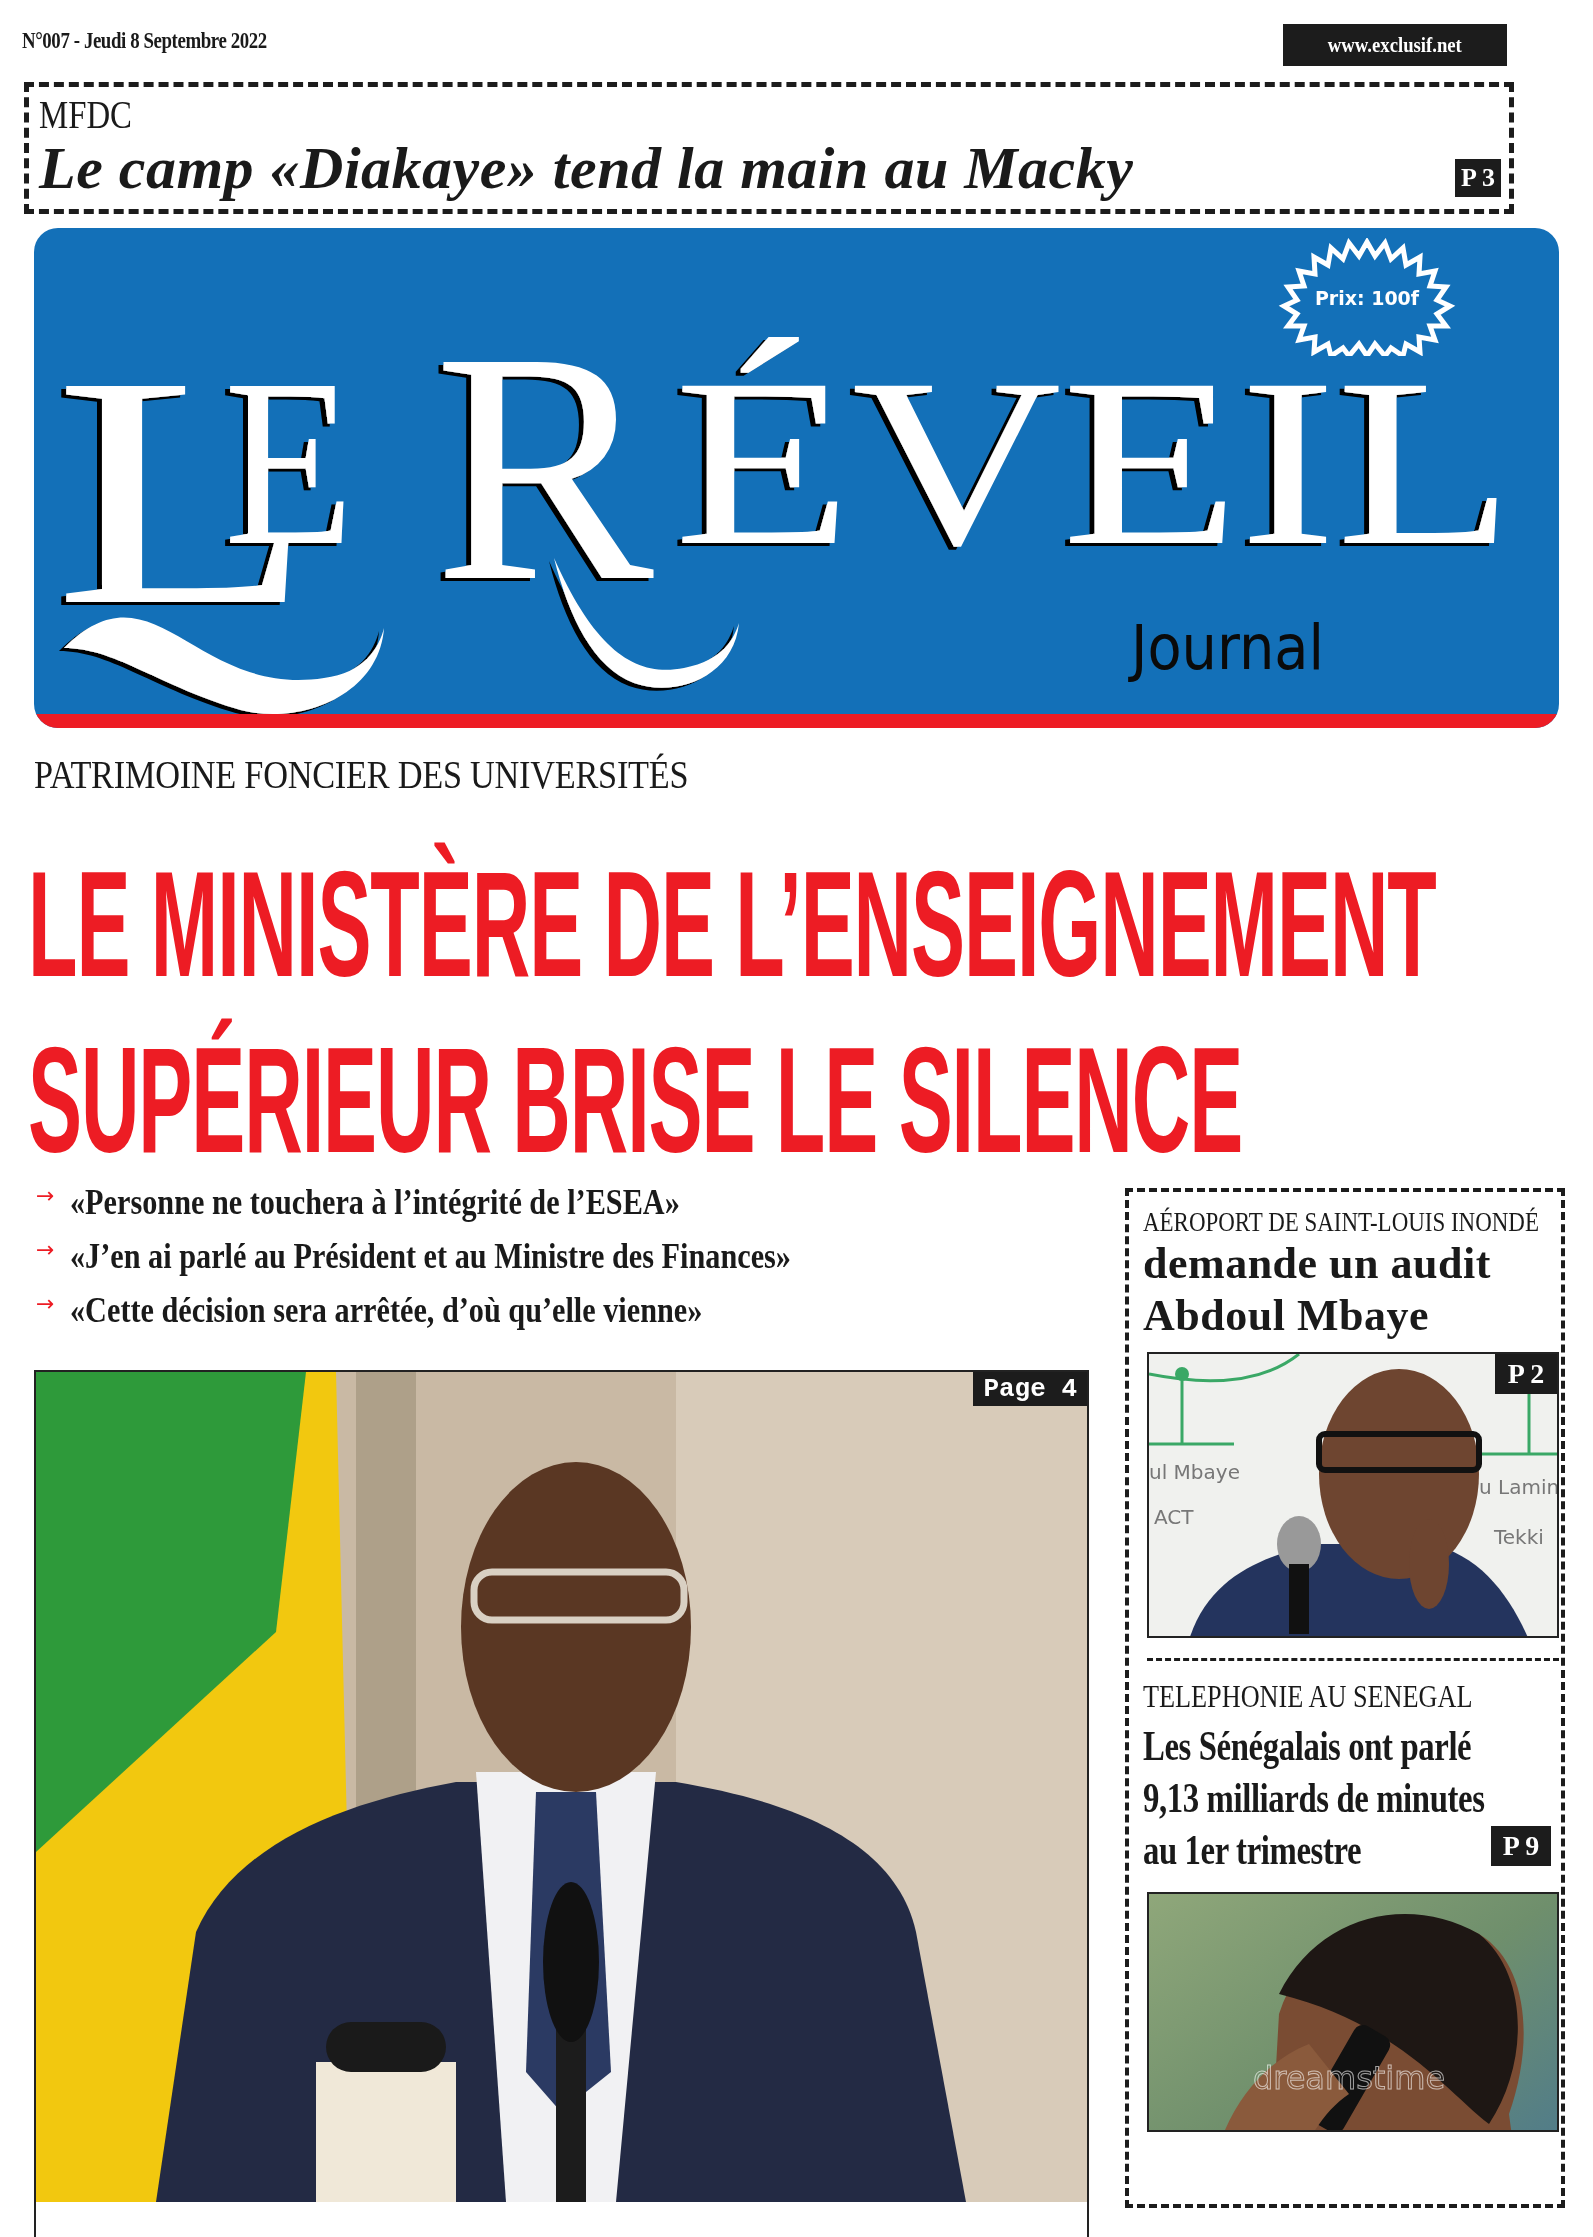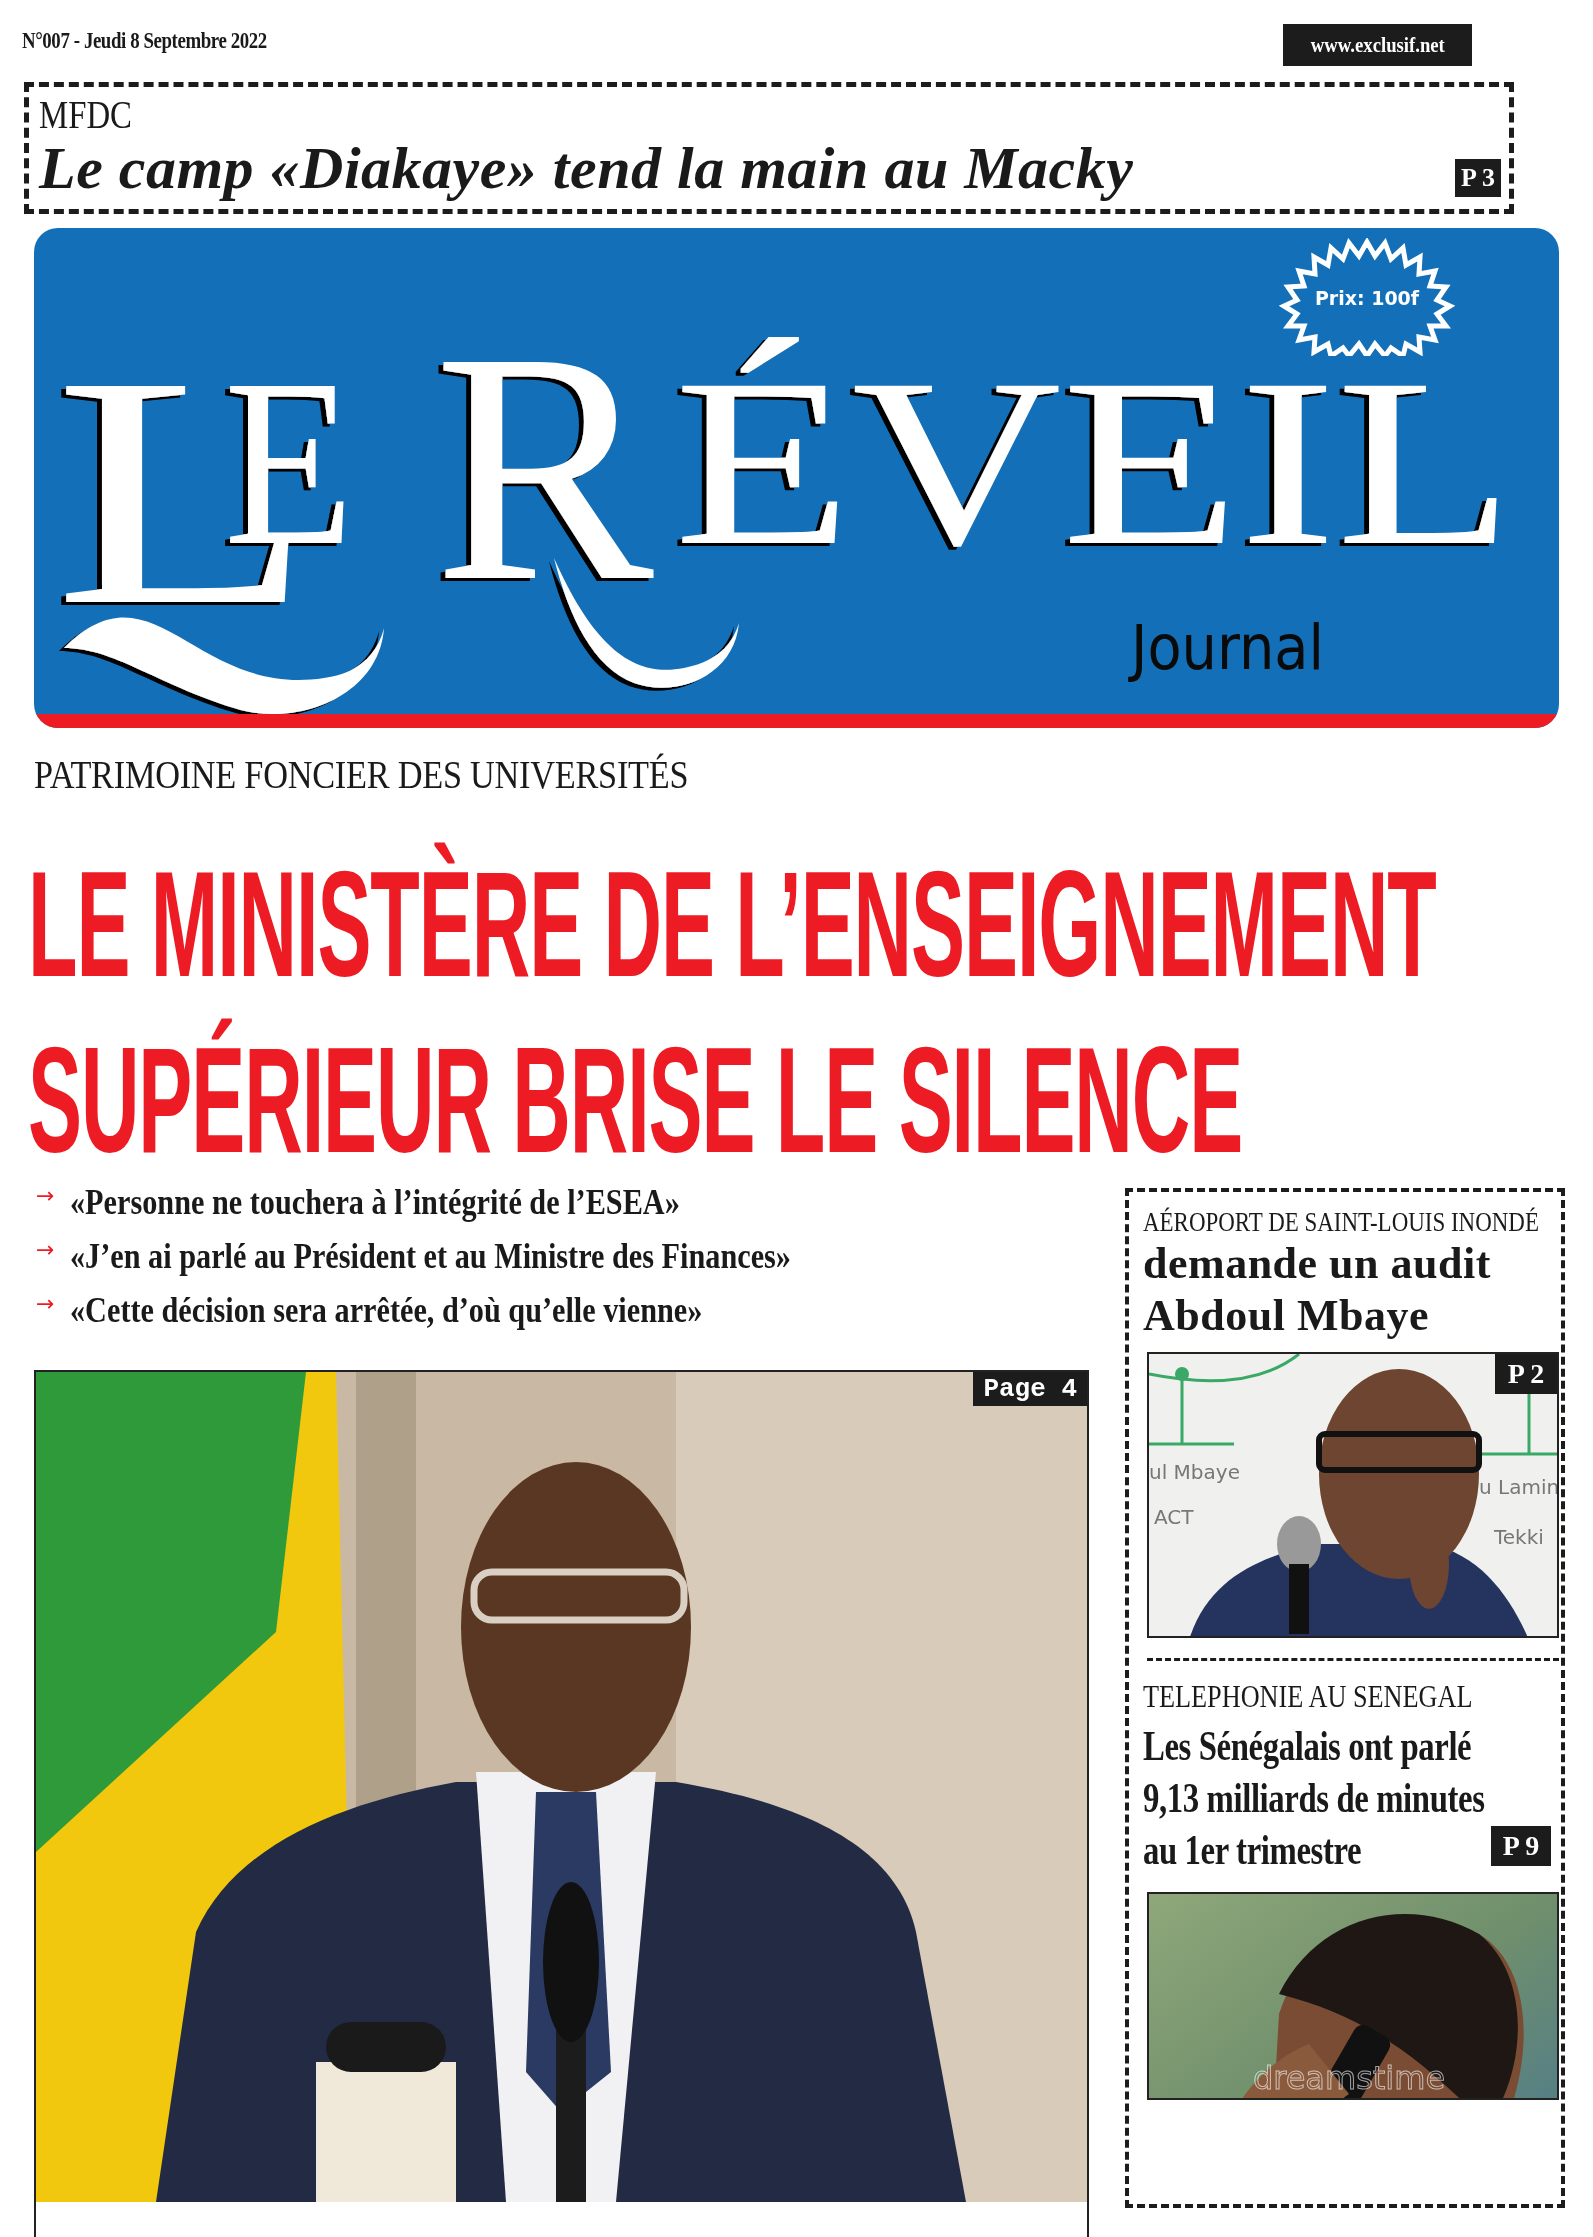--- a/index.html
+++ b/index.html
@@ -1,20 +1,20 @@
 <!DOCTYPE html>
 <html><head>
 <meta charset="utf-8">
 <style>
   * { box-sizing: border-box; margin: 0; padding: 0; }
   html, body { width: 1593px; height: 2237px; background: #ffffff; overflow: hidden; }
   body { position: relative; font-family: "Liberation Serif", serif; color: #1a1a1a; }
 
   .issue-line { position: absolute; left: 22px; top: 28px; font-family: "Liberation Serif", serif; font-weight: bold; font-size: 23px; letter-spacing: -0.5px; transform: scaleX(0.82); transform-origin: left center; }
-  .site-badge { position: absolute; left: 1283px; top: 24px; width: 189px; height: 42px; background: #1c1c1c; color: #fff; font-weight: bold; font-size: 22px; display: flex; align-items: center; justify-content: center; text-align: center; }
+  .site-badge { position: absolute; left: 1283px; top: 24px; width: 224px; height: 42px; background: #1c1c1c; color: #fff; font-weight: bold; font-size: 22px; display: flex; align-items: center; justify-content: center; text-align: center; }
   .site-badge span { display: inline-block; transform: scaleX(0.85); }
 
   .teaser-top { position: absolute; left: 24px; top: 82px; width: 1490px; height: 132px; border: 5px dashed #1c1c1c; }
   .teaser-top .kicker { position: absolute; left: 10px; top: 4px; font-size: 40px; transform: scaleX(0.82); transform-origin: left center; }
   .teaser-top .headline { position: absolute; left: 10px; top: 47px; font-size: 60px; font-weight: bold; letter-spacing: 0.5px; white-space: nowrap; font-style: italic; }
   .pbadge { background: #1c1c1c; color: #fff; font-weight: bold; display: flex; align-items: center; justify-content: center; font-family: "Liberation Serif", serif; }
   .teaser-top .pbadge { position: absolute; right: 8px; top: 72px; width: 46px; height: 38px; font-size: 26px; }
 
   .masthead { position: absolute; left: 34px; top: 228px; width: 1525px; height: 500px; background: #1370b8; overflow: hidden; border-radius: 24px; }
   .masthead .redbar { position: absolute; left: 0; bottom: 0; width: 100%; height: 14px; background: #ed1c24; }
@@ -36,21 +36,21 @@
 
   .sidebar { position: absolute; left: 1125px; top: 1188px; width: 440px; height: 1020px; border: 4px dashed #1c1c1c; }
   .sb-kicker { position: absolute; left: 14px; top: 14px; font-size: 28px; white-space: nowrap; transform: scaleX(0.82); transform-origin: left top; }
   .sb-h1 { position: absolute; left: 14px; top: 46px; font-size: 44px; font-weight: bold; line-height: 52px; white-space: nowrap; letter-spacing: 0.5px; }
   .sb-photo1 { position: absolute; left: 18px; top: 160px; width: 412px; height: 286px; border: 2px solid #222; overflow: hidden; }
   .sb-photo1 .pbadge { position: absolute; right: 0; top: 0; width: 62px; height: 40px; font-size: 28px; }
   .sb-div { position: absolute; left: 18px; top: 466px; width: 412px; border-top: 3px dashed #1c1c1c; }
   .sb-kicker2 { position: absolute; left: 14px; top: 486px; font-size: 32px; white-space: nowrap; transform: scaleX(0.82); transform-origin: left top; }
   .sb-h2 { position: absolute; left: 14px; top: 528px; font-size: 42px; font-weight: bold; line-height: 52px; white-space: nowrap; transform: scaleX(0.78); transform-origin: left top; letter-spacing: -0.5px; }
   .sb-p7 { position: absolute; right: 10px; top: 634px; width: 60px; height: 40px; font-size: 28px; }
-  .sb-photo2 { position: absolute; left: 18px; top: 700px; width: 412px; height: 208px; border: 2px solid #222; overflow: hidden; }
+  .sb-photo2 { position: absolute; left: 18px; top: 700px; width: 412px; height: 240px; border: 2px solid #222; overflow: hidden; }
 </style>
 </head>
 <body>
 
 <div class="issue-line">N°007 - Jeudi 8 Septembre 2022</div>
 <div class="site-badge">
     <span>www.exclusif.net</span>
   </div>
 
 <div class="teaser-top">

